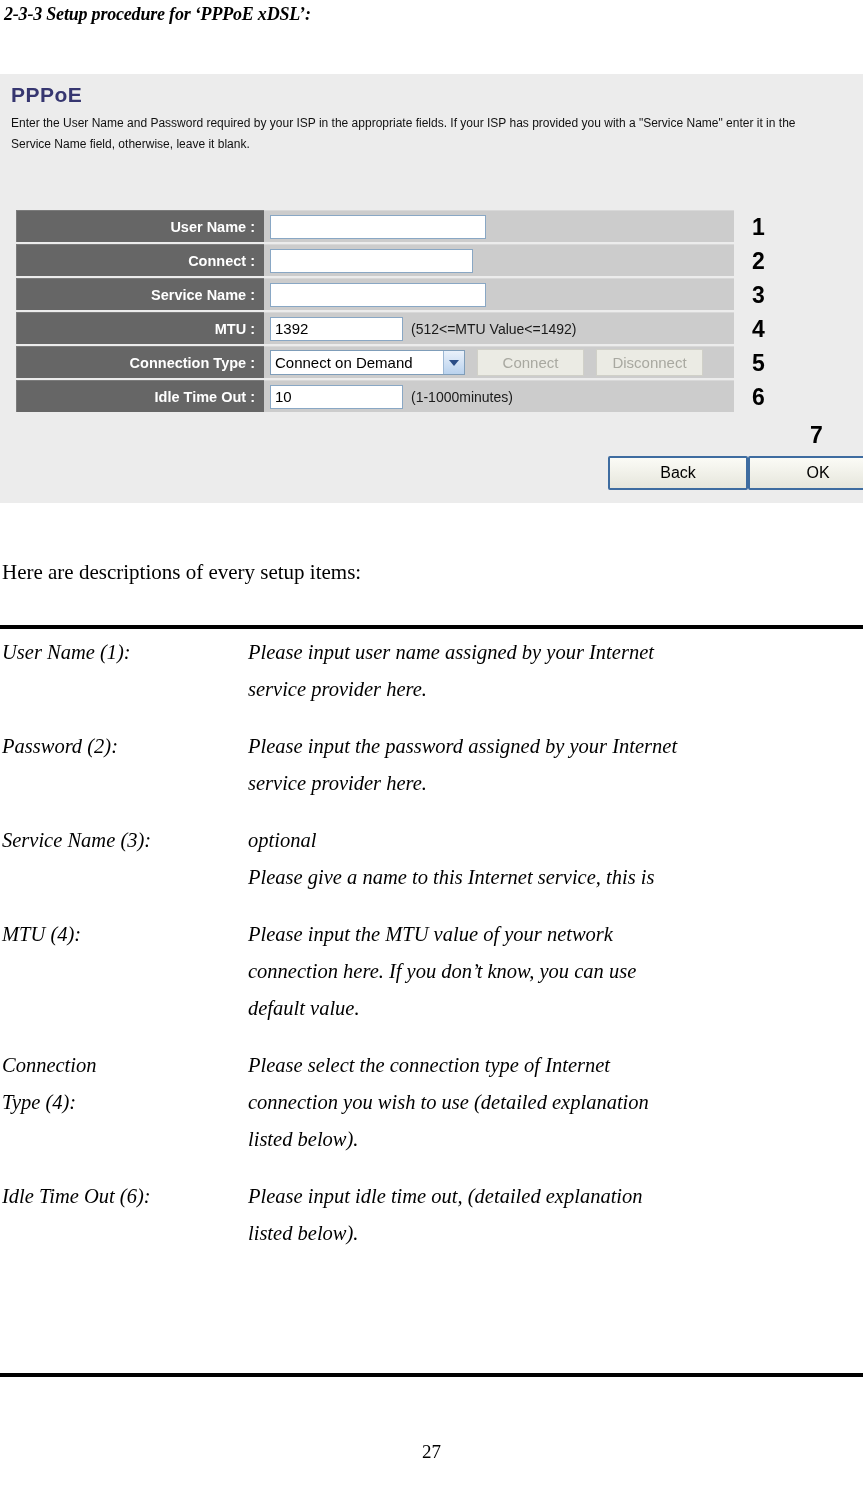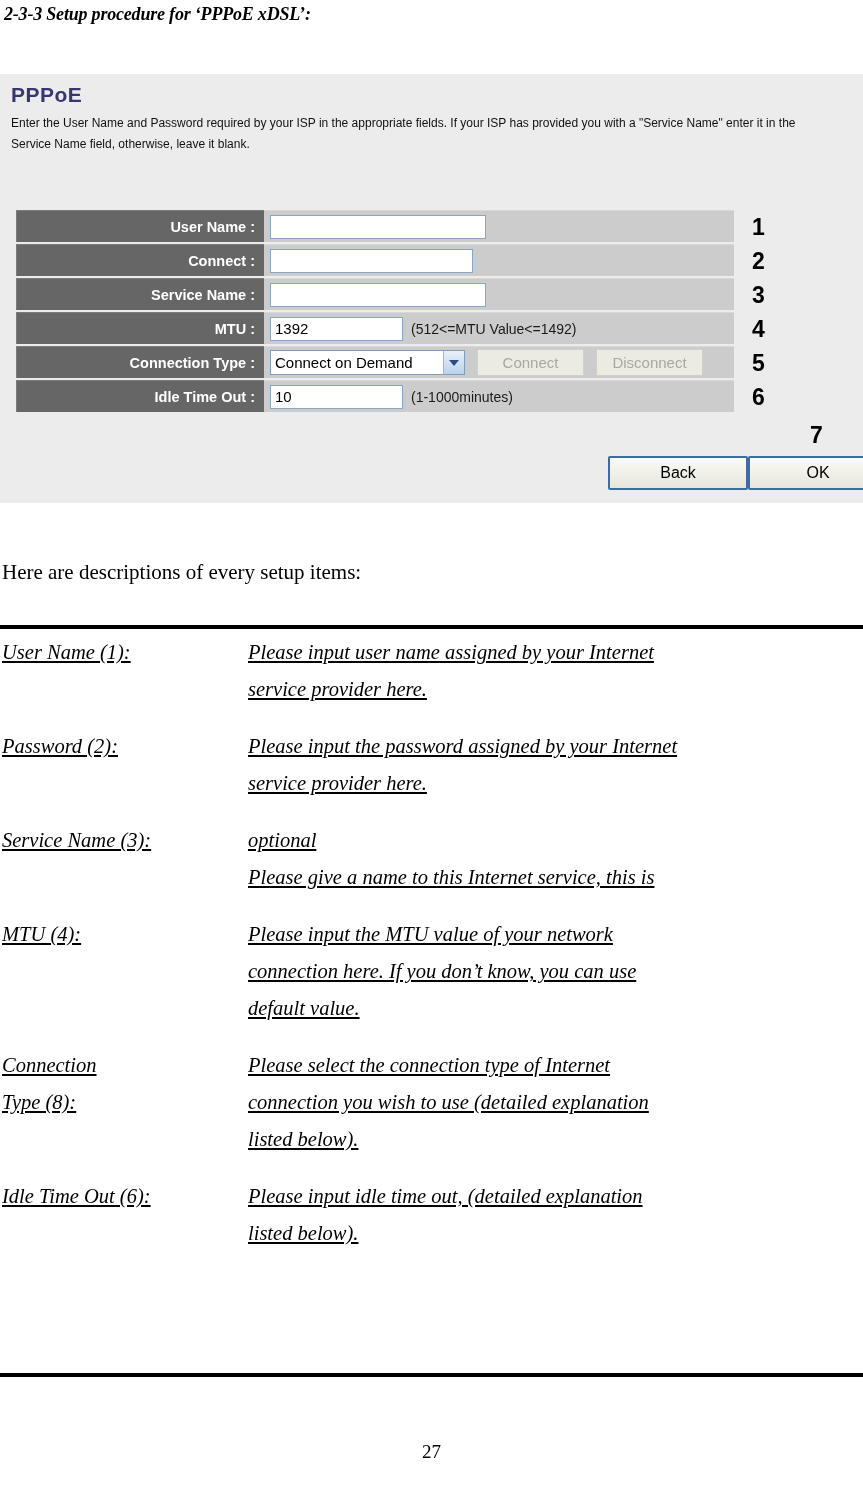--- a/index.html
+++ b/index.html
@@ -219,21 +219,21 @@
     display: flex;
     margin-bottom: 20px;
   }
   .defterm {
     width: 246px;
     flex: 0 0 246px;
   }
   .defdesc {
     flex: 1;
   }
-  .defterm div, .defdesc div { white-space: nowrap; text-decoration: underline; }
+  .defterm div, .defdesc div { white-space: nowrap; }
 
   .page-num {
     position: absolute;
     left: 0;
     top: 1441px;
     width: 863px;
     text-align: center;
     font-size: 19px;
     font-family: "Liberation Serif", serif;
   }
@@ -354,21 +354,21 @@
       </div>
       <div class="defdesc">
         <div>Please input the MTU value of your network</div>
         <div>connection here. If you don’t know, you can use</div>
         <div>default value.</div>
       </div>
     </div>
     <div class="defrow">
       <div class="defterm">
         <div>Connection</div>
-        <div>Type (8):</div>
+        <div>Type (4):</div>
       </div>
       <div class="defdesc">
         <div>Please select the connection type of Internet</div>
         <div>connection you wish to use (detailed explanation</div>
         <div>listed below).</div>
       </div>
     </div>
     <div class="defrow">
       <div class="defterm">
         <div>Idle Time Out (6):</div>

